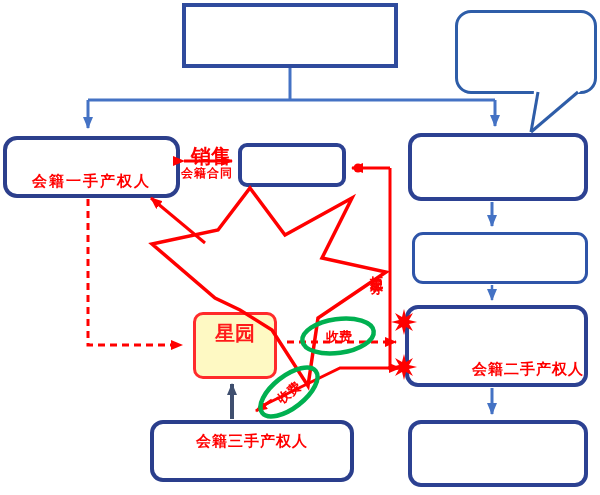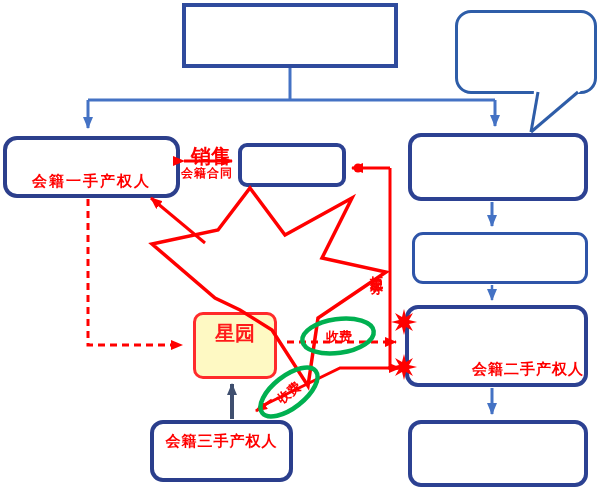--- a/index.html
+++ b/index.html
@@ -9,21 +9,21 @@
   .top-rect{left:182px;top:3px;width:216px;height:65px;border:4px solid #2F4B9D;border-radius:0;}
   .owner1{left:3px;top:136px;width:177px;height:62px;border-radius:14px;border-color:#2C3F8C;
           color:#FF0000;font-weight:bold;font-size:15px;letter-spacing:2px;text-align:center;padding-top:32px;}
   .middle{left:238px;top:143px;width:108px;height:44px;border-radius:9px;}
   .bubble{left:455px;top:10px;width:142px;height:84px;border:3px solid #2E5DA8;border-radius:16px;}
   .right1{left:408px;top:133px;width:180px;height:68px;border-radius:13px;}
   .right2{left:412px;top:232px;width:176px;height:52px;border:3.5px solid #2E54A8;border-radius:11px;}
   .owner2{left:405px;top:305px;width:183px;height:82px;border-radius:13px;
           color:#FF0000;font-weight:bold;font-size:15px;letter-spacing:1px;text-align:right;padding-top:51px;}
   .right4{left:408px;top:420px;width:180px;height:67px;border-radius:13px;}
-  .owner3{left:150px;top:420px;width:143px;height:62px;border-radius:13px;border-color:#2A3E8C;
+  .owner3{left:150px;top:420px;width:204px;height:62px;border-radius:13px;border-color:#2A3E8C;
           color:#FF0000;font-weight:bold;font-size:15px;letter-spacing:1px;text-align:center;padding-top:8px;}
   .club{left:193px;top:312px;width:84px;height:67px;border:3.5px solid #FF2B2B;border-radius:10px;
         background:#fef9c3;color:#FF1A1A;font-weight:bold;font-size:20px;line-height:26px;
         text-align:center;padding-top:5px;z-index:4;}
   .rlabel{position:absolute;color:#FF0000;font-weight:bold;text-align:center;z-index:6;}
   .lbl-sell-top{left:182px;top:143px;width:58px;font-size:20px;}
   .lbl-sell-bottom{left:170px;top:165px;width:74px;font-size:12px;letter-spacing:1px;}
   .lbl-vertical{left:366px;top:226px;width:20px;height:86px;font-size:13px;
                 writing-mode:vertical-rl;letter-spacing:2px;line-height:20px;}
   .lbl-fee1{left:320px;top:328px;width:38px;font-size:13px;}

